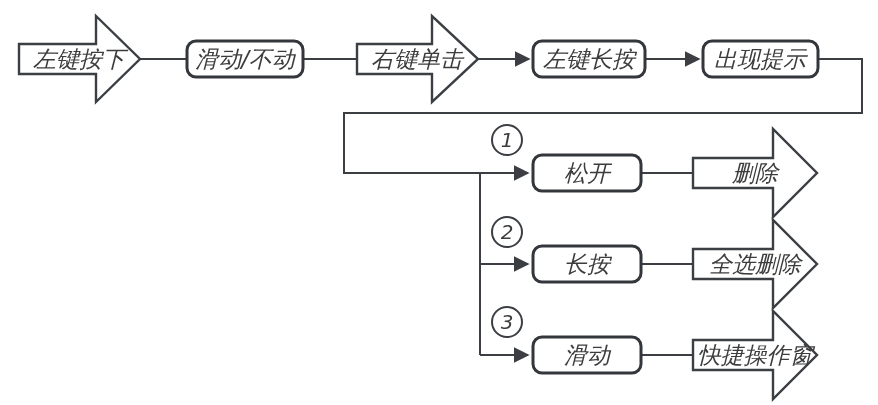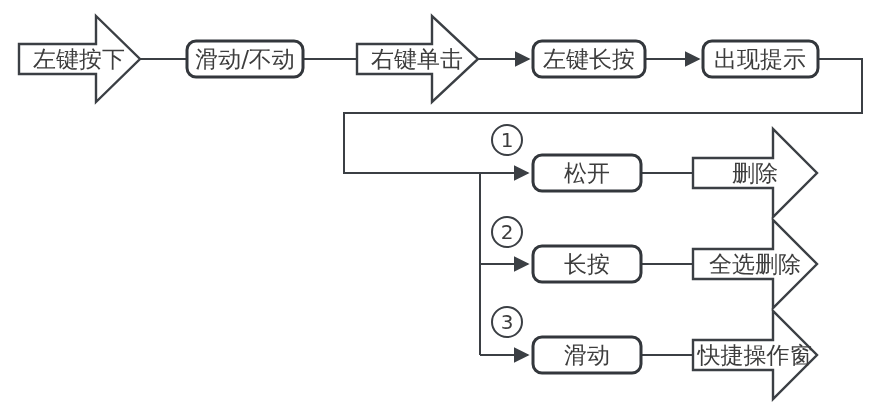--- a/index.html
+++ b/index.html
@@ -6,20 +6,21 @@
     margin: 0;
     padding: 0;
     background: #ffffff;
   }
   .stage {
     position: relative;
     width: 816px;
     height: 405px;
     background: #ffffff;
     font-family: "DejaVu Sans", sans-serif;
+    font-style: italic;
   }
   svg { display: block; }
   .shape-outline {
     fill: #ffffff;
     stroke: #3b3f44;
     stroke-width: 2.4;
     stroke-linejoin: miter;
   }
   .rounded-node {
     fill: #ffffff;

